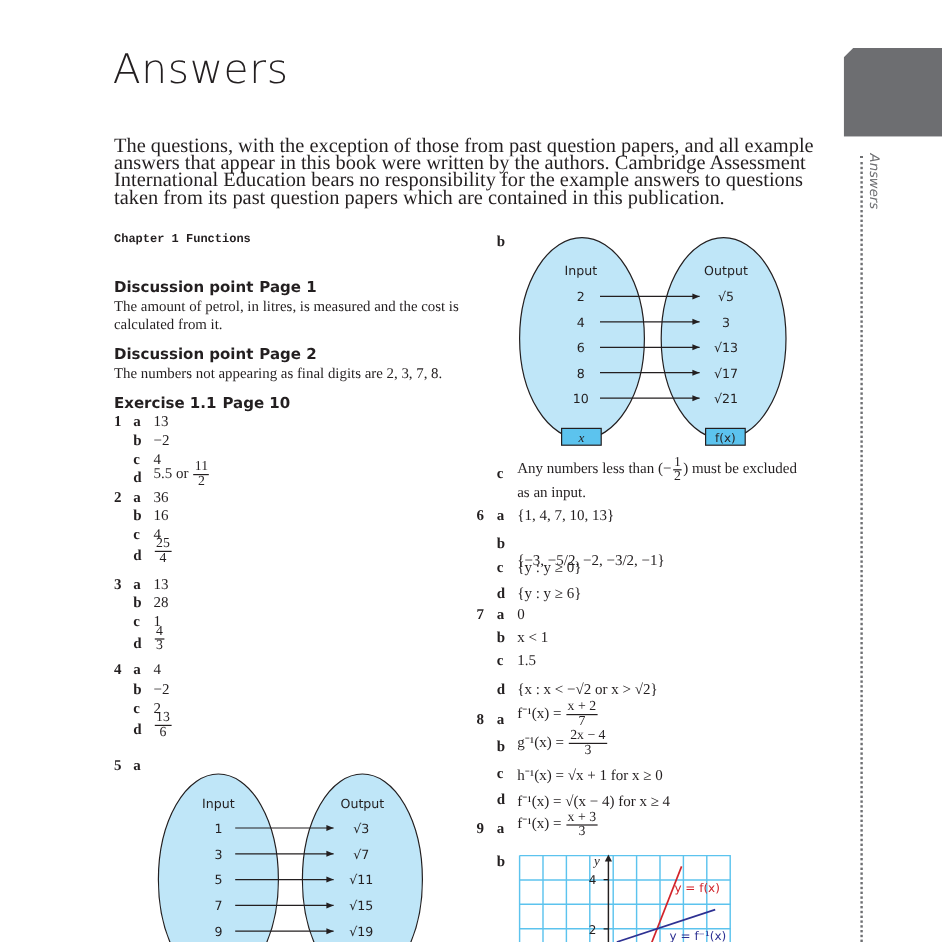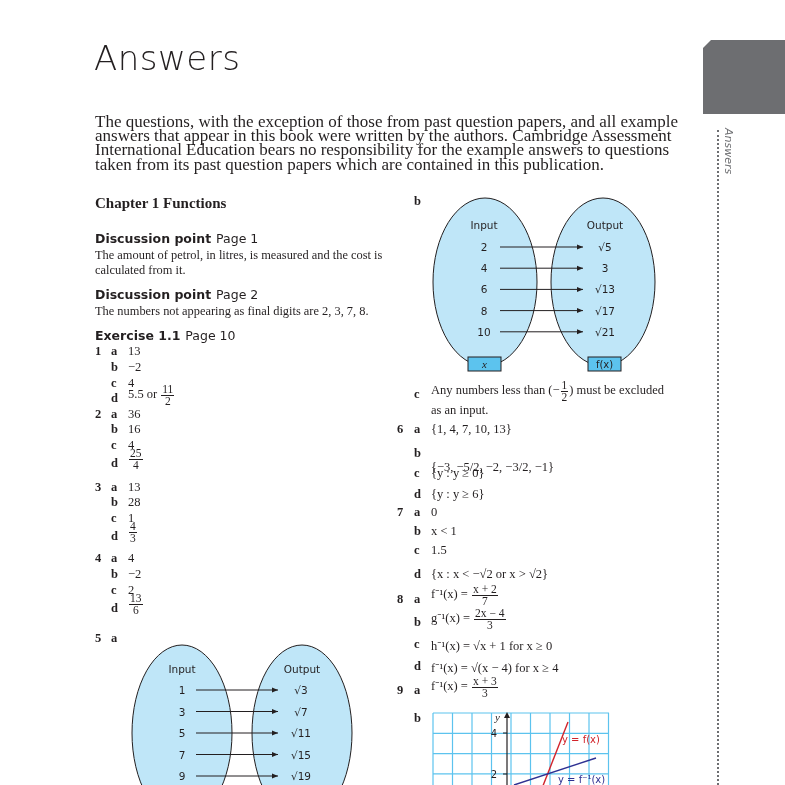--- a/index.html
+++ b/index.html
@@ -3,23 +3,23 @@
 <meta charset="utf-8">
 <style>
   html,body{margin:0;padding:0;background:#fff;}
   body{width:785px;height:785px;position:relative;overflow:hidden;font-family:"Liberation Serif",serif;color:#231f20;}
   .abs{position:absolute;}
   .title{left:94px;top:38px;font-family:"DejaVu Sans",sans-serif;font-size:34px;font-weight:300;letter-spacing:0.5px;color:#231f20;}
   .tab{left:703px;top:40px;width:82px;height:74px;background:#6d6e71;clip-path:polygon(8px 0,100% 0,100% 100%,0 100%,0 8px);}
   .side-label{left:721px;top:128px;font-family:"DejaVu Sans",sans-serif;font-style:italic;font-size:11px;color:#6d6e71;transform-origin:left top;transform:rotate(90deg) translate(0,-14px);white-space:nowrap;}
   .side-dots{left:717px;top:130px;width:0;height:655px;border-left:2px dotted #6d6e71;}
   .intro{left:95px;top:115px;width:600px;font-size:17px;line-height:14.2px;}
-  .h2{font-family:Liberation Serif, serif;font-weight:bold;font-size:15px;}
+  .h2{font-family:Liberation Mono, monospace;font-weight:bold;font-size:10px;}
   .h3{font-family:"DejaVu Sans",sans-serif;font-weight:bold;font-size:12.5px;}
-  .h3 .pg{font-weight:normal;margin-left:5px;}
+  .h3 .pg{font-weight:bold;margin-left:5px;}
   .p{font-size:12.4px;line-height:14.5px;}
   .qnum{font-weight:bold;font-size:12.5px;}
   .part{font-weight:bold;font-size:12.5px;}
   .ans{font-size:12.5px;}
   .frac{display:inline-flex;flex-direction:column;align-items:center;vertical-align:middle;font-size:11.5px;line-height:11px;margin:0 1px;}
   .frac .num{border-bottom:1px solid #231f20;padding:0 1px;}
   .it{}
   .diag-text{font-family:"DejaVu Sans",sans-serif;font-size:10.5px;fill:#231f20;}
 </style>
 </head>

